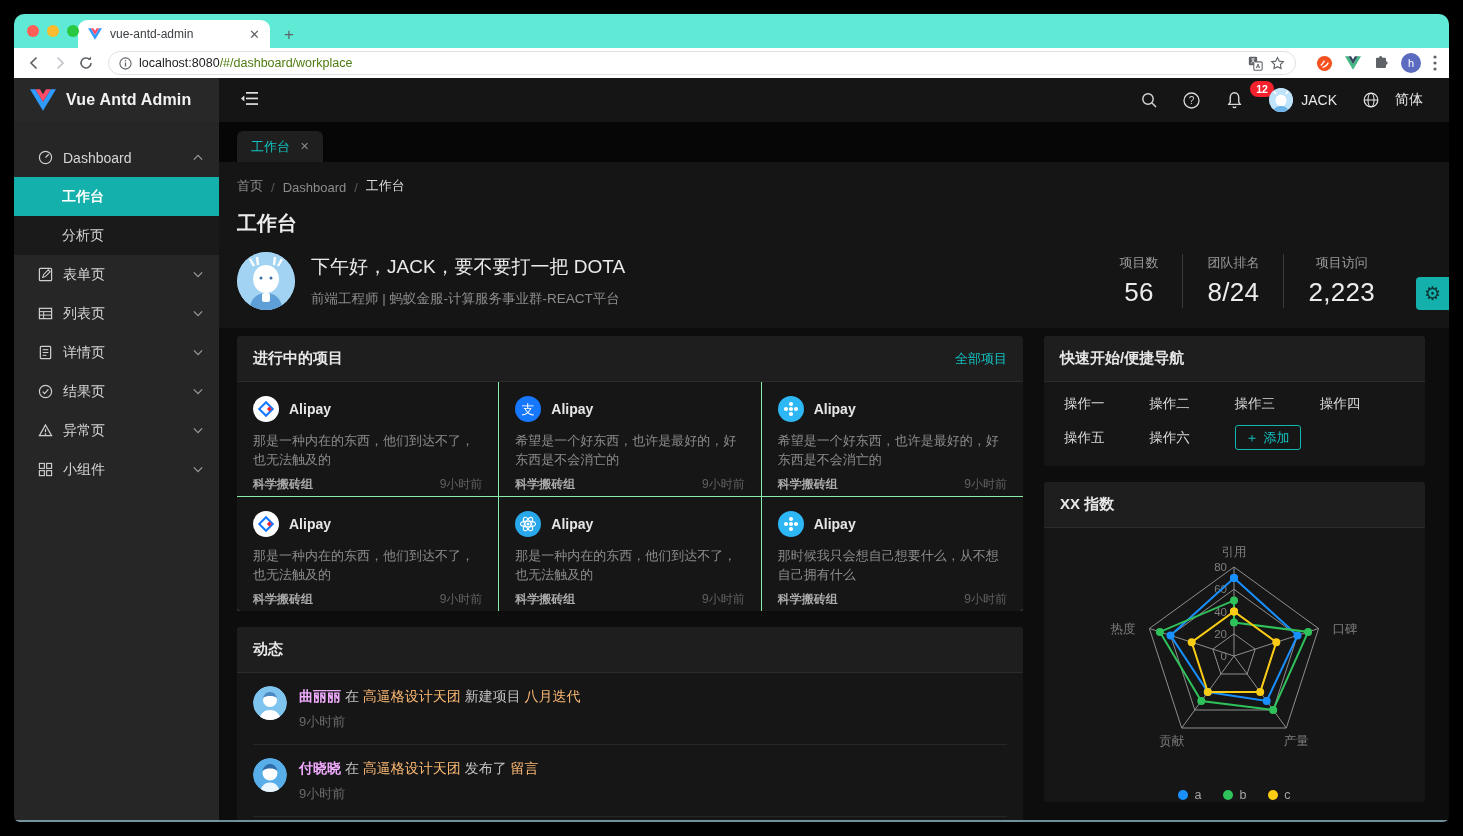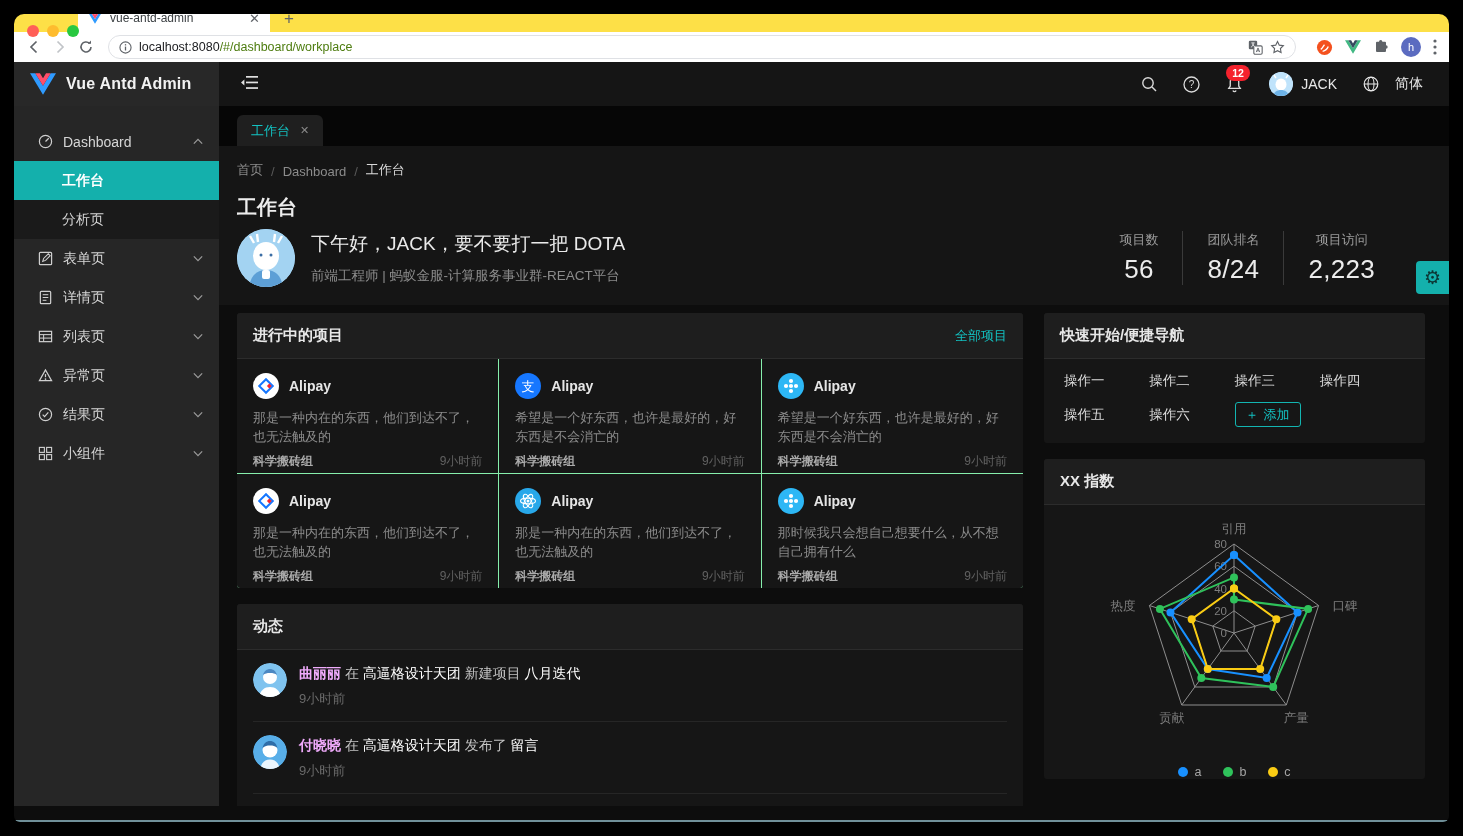--- a/index.html
+++ b/index.html
@@ -3,21 +3,21 @@
 <meta charset="utf-8">
 <style>
   *{margin:0;padding:0;box-sizing:border-box}
   body{width:1463px;height:836px;background:#000;overflow:hidden;position:relative;
        font-family:"Liberation Sans","DejaVu Sans",sans-serif;-webkit-font-smoothing:antialiased}
   .window{position:absolute;left:14px;top:14px;width:1435px;height:808px;border-radius:10px 10px 6px 6px;
           overflow:hidden;background:#0d0d0d}
   .window::after{content:"";position:absolute;left:0;right:0;bottom:0;height:2px;background:#8fb9c6;opacity:.75}
 
   
-  .chrome-tabs{height:18px;background:#fde047;position:relative;display:flex;align-items:flex-end}
+  .chrome-tabs{height:34px;background:#5eead4;position:relative;display:flex;align-items:flex-end}
   .lights{position:absolute;left:13px;top:11px;display:flex;gap:8px}
   .light{width:12px;height:12px;border-radius:50%}
   .tab{width:192px;height:28px;background:#fff;border-radius:9px 9px 0 0;display:flex;align-items:center;
        gap:8px;padding:0 10px;margin-left:64px}
   .tab-title{flex:1;font-size:12px;color:#3c4043;white-space:nowrap;overflow:hidden}
   .tab-close{font-size:13px;color:#5f6368;line-height:1}
   .newtab-btn{font-size:17px;color:#5f6368;margin:0 0 5px 14px;line-height:1}
   .toolbar{height:30px;background:#fff;display:flex;align-items:center;padding:0 12px;gap:10px}
   .nav-ic{width:16px;height:16px;color:#5f6368;flex:none}
   .nav-ic.disabled{color:#c1c4c8}
@@ -31,21 +31,21 @@
                   display:flex;align-items:center;justify-content:center}
 
   
   .app{position:relative;height:744px;background:#0d0d0d;color:#d9d9d9}
   .app-header{height:44px;display:flex;align-items:stretch;background:#151515}
   .logo-zone{width:205px;background:#282828;display:flex;align-items:center;gap:10px;padding-left:16px;flex:none}
   .logo-title{font-size:16px;font-weight:700;color:#f2f2f2;letter-spacing:.2px}
   .fold{margin-left:22px;align-self:center;color:#e0e0e0}
   .hdr-right{margin-left:auto;display:flex;align-items:center;gap:26px;padding-right:26px}
   .hicon{color:#d9d9d9;position:relative;display:flex;align-items:center}
-  .badge{position:absolute;top:-10px;left:0;background:#f5222d;color:#fff;font-size:10.5px;font-weight:700;
+  .badge{position:absolute;top:-10px;left:24px;background:#f5222d;color:#fff;font-size:10.5px;font-weight:700;
          border-radius:9px;padding:1.5px 6px;line-height:1.2}
   .user-chip{display:flex;align-items:center;gap:8px;font-size:14px;color:#e8e8e8}
   .avatar-sm{width:24px;height:24px;border-radius:50%;background:#bfe3fb;position:relative;overflow:hidden;flex:none}
   .lang{display:flex;align-items:center;gap:16px;font-size:14px;color:#e8e8e8}
 
   .app-body{display:flex;height:700px}
   .sidebar{width:205px;background:#262626;padding-top:16px;flex:none}
   .menu-item{height:39px;display:flex;align-items:center;gap:10px;padding:0 16px 0 24px;
              font-size:14px;color:#d6d6d6;cursor:pointer}
   .menu-item .mi{width:15px;height:15px;flex:none;color:#cfcfcf}
@@ -57,21 +57,21 @@
   .main{flex:1;position:relative;overflow:hidden;background:#0d0d0d}
   .tabstrip{height:40px;background:#060606;display:flex;align-items:flex-end;padding-left:18px}
   .page-tab{height:31px;background:#1f1f1f;border-radius:6px 6px 0 0;display:flex;align-items:center;gap:10px;
             padding:0 14px;font-size:13px;color:#13c2c2}
   .page-tab .x{color:#8a8a8a;font-size:11px}
   .page-header{background:#151515;padding:15px 24px 18px 18px}
   .breadcrumb{font-size:13px;color:#8c8c8c;display:flex;gap:8px;align-items:flex-end}
   .breadcrumb .sep{color:#5a5a5a}
   .breadcrumb .cur{color:#d9d9d9}
   .page-title{font-size:20px;font-weight:700;color:#ededed;margin-top:15px}
-  .greet-row{display:flex;align-items:center;margin-top:8px}
+  .greet-row{display:flex;align-items:center;margin-top:15px}
   .avatar-big{width:58px;height:58px;border-radius:50%;background:#a3d3f2;overflow:hidden;position:relative;flex:none}
   .greet-text{margin-left:16px}
   .greet-h{font-size:19px;color:#eaeaea;font-weight:500}
   .greet-sub{font-size:13.5px;color:#8c8c8c;margin-top:10px}
   .stats{margin-left:auto;display:flex;text-align:center;margin-right:26px}
   .stat{padding:0 24px;border-left:1px solid #3a3a3a}
   .stat:first-child{border-left:none}
   .stat-label{font-size:13px;color:#9c9c9c}
   .stat-value{font-size:26px;color:#ececec;margin-top:5px;font-weight:400;letter-spacing:.3px}
 
@@ -93,21 +93,21 @@
   .proj-group{color:#ababab;font-weight:600}
   .proj-time{margin-left:auto;color:#616161}
 
   .act-list{padding:0 16px}
   .act-item{display:flex;padding:13px 0 12px;border-bottom:1px solid #262626}
   .act-item:last-child{border-bottom:none}
   .avatar-act{width:34px;height:34px;border-radius:50%;flex:none;overflow:hidden;position:relative}
   .act-body{margin-left:12px;font-size:14px;line-height:20px}
   .act-user{font-weight:700;color:#f0abfc}
   .act-txt{color:#c3c3c3}
-  .act-link{color:#ffffff;cursor:pointer}
+  .act-link{color:#fdba74;cursor:pointer}
   .act-time{font-size:13px;color:#6a6a6a;margin-top:6px}
 
   .quick-grid{padding:13px 20px 16px;display:grid;grid-template-columns:repeat(4,1fr);row-gap:12px;align-items:center}
   .quick-link{font-size:13.5px;color:#dcdcdc;cursor:pointer}
   .add-btn{display:inline-flex;align-items:center;gap:5px;border:1px solid #13b5b1;color:#13c2c2;
            font-size:13px;border-radius:3px;padding:2.5px 10px;width:fit-content;cursor:pointer;background:transparent}
   .plus{font-size:13px;line-height:1}
 
   .radar-svg{display:block;margin:0 auto}
   .radar-svg .grid{stroke:#8e8e8e;stroke-width:1;fill:none}
@@ -278,59 +278,59 @@
               <rect x="1.5" y="1.5" width="13" height="13" rx="1" fill="none" stroke="currentColor" stroke-width="1.3"></rect>
               <path d="M5 11l1-3 5-5 2 2-5 5z" fill="none" stroke="currentColor" stroke-width="1.1"></path>
             </svg>
           <span>表单页</span>
           <svg class="chev" viewBox="0 0 12 8">
               <path d="M1 1.5 6 6.5l5-5" fill="none" stroke="currentColor" stroke-width="1.5"></path>
             </svg>
         </div>
         <div class="menu-item">
           <svg class="mi" viewBox="0 0 16 16">
+              <rect x="1.5" y="2.5" width="13" height="11" fill="none" stroke="currentColor" stroke-width="1.3"></rect>
+              <line x1="1.5" y1="6" x2="14.5" y2="6" stroke="currentColor" stroke-width="1.1"></line>
+              <line x1="6" y1="6" x2="6" y2="13.5" stroke="currentColor" stroke-width="1.1"></line>
+              <line x1="1.5" y1="9.7" x2="14.5" y2="9.7" stroke="currentColor" stroke-width="1.1"></line>
+            </svg>
+          <span>列表页</span>
+          <svg class="chev" viewBox="0 0 12 8">
+              <path d="M1 1.5 6 6.5l5-5" fill="none" stroke="currentColor" stroke-width="1.5"></path>
+            </svg>
+        </div>
+        <div class="menu-item">
+          <svg class="mi" viewBox="0 0 16 16">
               <rect x="2.5" y="1.5" width="11" height="13" rx="1" fill="none" stroke="currentColor" stroke-width="1.3"></rect>
               <line x1="5" y1="5" x2="11" y2="5" stroke="currentColor" stroke-width="1.1"></line>
               <line x1="5" y1="8" x2="11" y2="8" stroke="currentColor" stroke-width="1.1"></line>
               <line x1="5" y1="11" x2="9" y2="11" stroke="currentColor" stroke-width="1.1"></line>
             </svg>
           <span>详情页</span>
           <svg class="chev" viewBox="0 0 12 8">
               <path d="M1 1.5 6 6.5l5-5" fill="none" stroke="currentColor" stroke-width="1.5"></path>
             </svg>
         </div>
         <div class="menu-item">
           <svg class="mi" viewBox="0 0 16 16">
-              <rect x="1.5" y="2.5" width="13" height="11" fill="none" stroke="currentColor" stroke-width="1.3"></rect>
-              <line x1="1.5" y1="6" x2="14.5" y2="6" stroke="currentColor" stroke-width="1.1"></line>
-              <line x1="6" y1="6" x2="6" y2="13.5" stroke="currentColor" stroke-width="1.1"></line>
-              <line x1="1.5" y1="9.7" x2="14.5" y2="9.7" stroke="currentColor" stroke-width="1.1"></line>
-            </svg>
-          <span>列表页</span>
+              <circle cx="8" cy="8" r="6.5" fill="none" stroke="currentColor" stroke-width="1.3"></circle>
+              <path d="M5 8.2l2 2 4-4.4" fill="none" stroke="currentColor" stroke-width="1.3"></path>
+            </svg>
+          <span>结果页</span>
           <svg class="chev" viewBox="0 0 12 8">
               <path d="M1 1.5 6 6.5l5-5" fill="none" stroke="currentColor" stroke-width="1.5"></path>
             </svg>
         </div>
         <div class="menu-item">
           <svg class="mi" viewBox="0 0 16 16">
               <path d="M8 2 1.5 13.5h13z" fill="none" stroke="currentColor" stroke-width="1.3"></path>
               <line x1="8" y1="6.5" x2="8" y2="9.8" stroke="currentColor" stroke-width="1.3"></line>
               <circle cx="8" cy="11.8" r=".9" fill="currentColor"></circle>
             </svg>
           <span>异常页</span>
-          <svg class="chev" viewBox="0 0 12 8">
-              <path d="M1 1.5 6 6.5l5-5" fill="none" stroke="currentColor" stroke-width="1.5"></path>
-            </svg>
-        </div>
-        <div class="menu-item">
-          <svg class="mi" viewBox="0 0 16 16">
-              <circle cx="8" cy="8" r="6.5" fill="none" stroke="currentColor" stroke-width="1.3"></circle>
-              <path d="M5 8.2l2 2 4-4.4" fill="none" stroke="currentColor" stroke-width="1.3"></path>
-            </svg>
-          <span>结果页</span>
           <svg class="chev" viewBox="0 0 12 8">
               <path d="M1 1.5 6 6.5l5-5" fill="none" stroke="currentColor" stroke-width="1.5"></path>
             </svg>
         </div>
         <div class="menu-item">
           <svg class="mi" viewBox="0 0 16 16">
               <rect x="1.5" y="1.5" width="5.3" height="5.3" fill="none" stroke="currentColor" stroke-width="1.2"></rect>
               <rect x="9.2" y="1.5" width="5.3" height="5.3" fill="none" stroke="currentColor" stroke-width="1.2"></rect>
               <rect x="1.5" y="9.2" width="5.3" height="5.3" fill="none" stroke="currentColor" stroke-width="1.2"></rect>
               <rect x="9.2" y="9.2" width="5.3" height="5.3" fill="none" stroke="currentColor" stroke-width="1.2"></rect>

